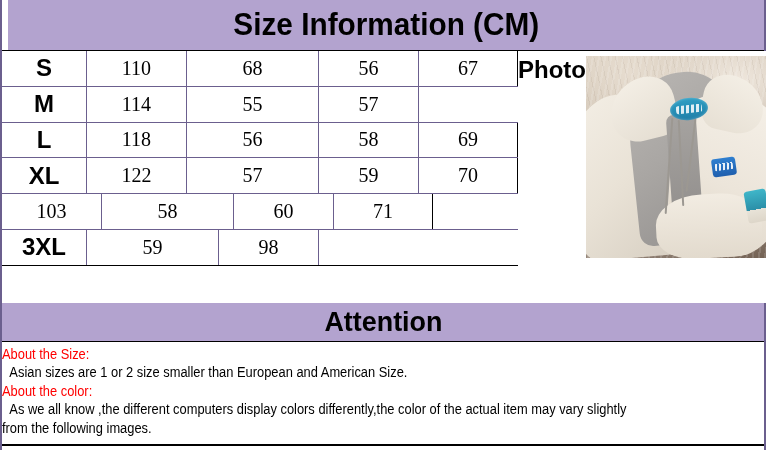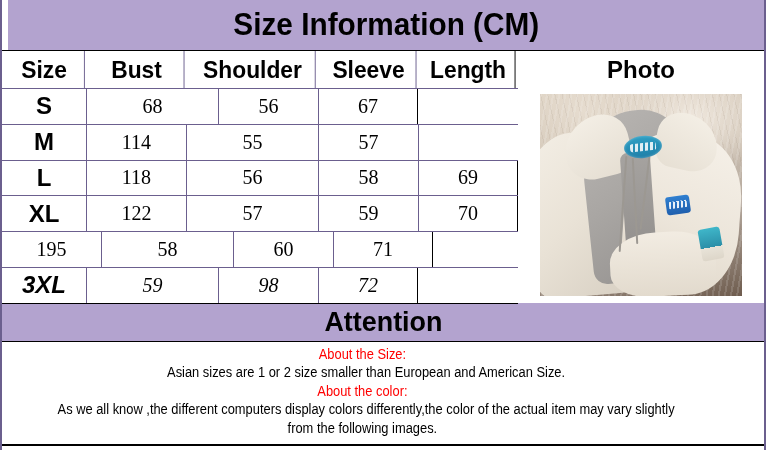--- a/index.html
+++ b/index.html
@@ -48,21 +48,21 @@
     flex-direction:column;
     box-sizing:border-box;
   }
   .row{
     display:flex;
     flex:0 0 auto;
     box-sizing:border-box;
   }
   .row.head{height:38px;border-bottom:1px solid #6b5f8e;}
   .row.body{height:35.8px;border-bottom:1px solid #6b5f8e;}
-  .row.body.last{border-bottom:1px solid #000;font-style:italic;}
+  .row.body.last{border-bottom:1px solid #000;}
 
   .cell{
     display:flex;align-items:center;justify-content:center;
     box-sizing:border-box;
     border-right:1px solid #6b5f8e;
     color:#000;
     overflow:hidden;
     white-space:nowrap;
   }
   .c-size{width:85px;}
@@ -82,21 +82,21 @@
   .row.body .c-shoulder,
   .row.body .c-sleeve,
   .row.body .c-length{
     font-size:20px;font-weight:normal;
     font-family:"Liberation Serif", serif;
   }
 
   
   .photo-col{
     width:247px;
-    display:flex;flex-direction:column;
+    display:flex;flex-direction:row;
     box-sizing:border-box;
     text-align:right;
   }
   .photo-head{
     height:38px;
     display:flex;align-items:center;justify-content:center;
     font-size:24px;font-weight:bold;color:#000;
     box-sizing:border-box;
   }
   .photo-body{
@@ -238,23 +238,22 @@
     font-size:28px;font-weight:bold;color:#000;
     transform:scaleX(0.96);
   }
 
   
   .notes{
     box-sizing:border-box;
     border-top:1px solid #000;
     border-bottom:2px solid #000;
     height:105px;
-    padding:3px 2px 0 20px;
+    padding:3px 2px 0 0;
     background:#fff;
-    text-align:center;
   }
   .note-h{
     color:#ff0000;
     font-size:14px;
     line-height:18px;
     transform:scaleX(0.92);
     transform-origin:left center;
     white-space:nowrap;
   }
   .note-p{
@@ -272,30 +271,24 @@
 <div id="page">
 
   <div class="banner">
     <div class="banner-title">Size Information (CM)</div>
   </div>
 
   <div class="table-wrap">
 
     <div class="grid">
 
-      <div class="row head">
-        <div class="cell c-size">Size</div>
-        <div class="cell c-bust">Bust</div>
-        <div class="cell c-shoulder">Shoulder</div>
-        <div class="cell c-sleeve">Sleeve</div>
-        <div class="cell c-length">Length</div>
-      </div>
 
       <div class="row body">
         <div class="cell c-size">S</div>
+        <div class="cell c-bust">110</div>
         <div class="cell c-shoulder">68</div>
         <div class="cell c-sleeve">56</div>
         <div class="cell c-length">67</div>
       </div>
 
       <div class="row body">
         <div class="cell c-size">M</div>
         <div class="cell c-bust">114</div>
         <div class="cell c-shoulder">55</div>
         <div class="cell c-sleeve">57</div>
@@ -311,31 +304,30 @@
 
       <div class="row body">
         <div class="cell c-size">XL</div>
         <div class="cell c-bust">122</div>
         <div class="cell c-shoulder">57</div>
         <div class="cell c-sleeve">59</div>
         <div class="cell c-length">70</div>
       </div>
 
       <div class="row body">
-        <div class="cell c-bust">195</div>
+        <div class="cell c-bust">103</div>
         <div class="cell c-shoulder">58</div>
         <div class="cell c-sleeve">60</div>
         <div class="cell c-length">71</div>
       </div>
 
       <div class="row body last">
         <div class="cell c-size">3XL</div>
         <div class="cell c-shoulder">59</div>
         <div class="cell c-sleeve">98</div>
-        <div class="cell c-length">72</div>
       </div>
 
     </div>
 
     <div class="photo-col">
       <div class="photo-head">Photo</div>
       <div class="photo-body">
         <div class="photo">
           <div class="ph-fur"></div>
           <div class="ph-bodyL"></div>

